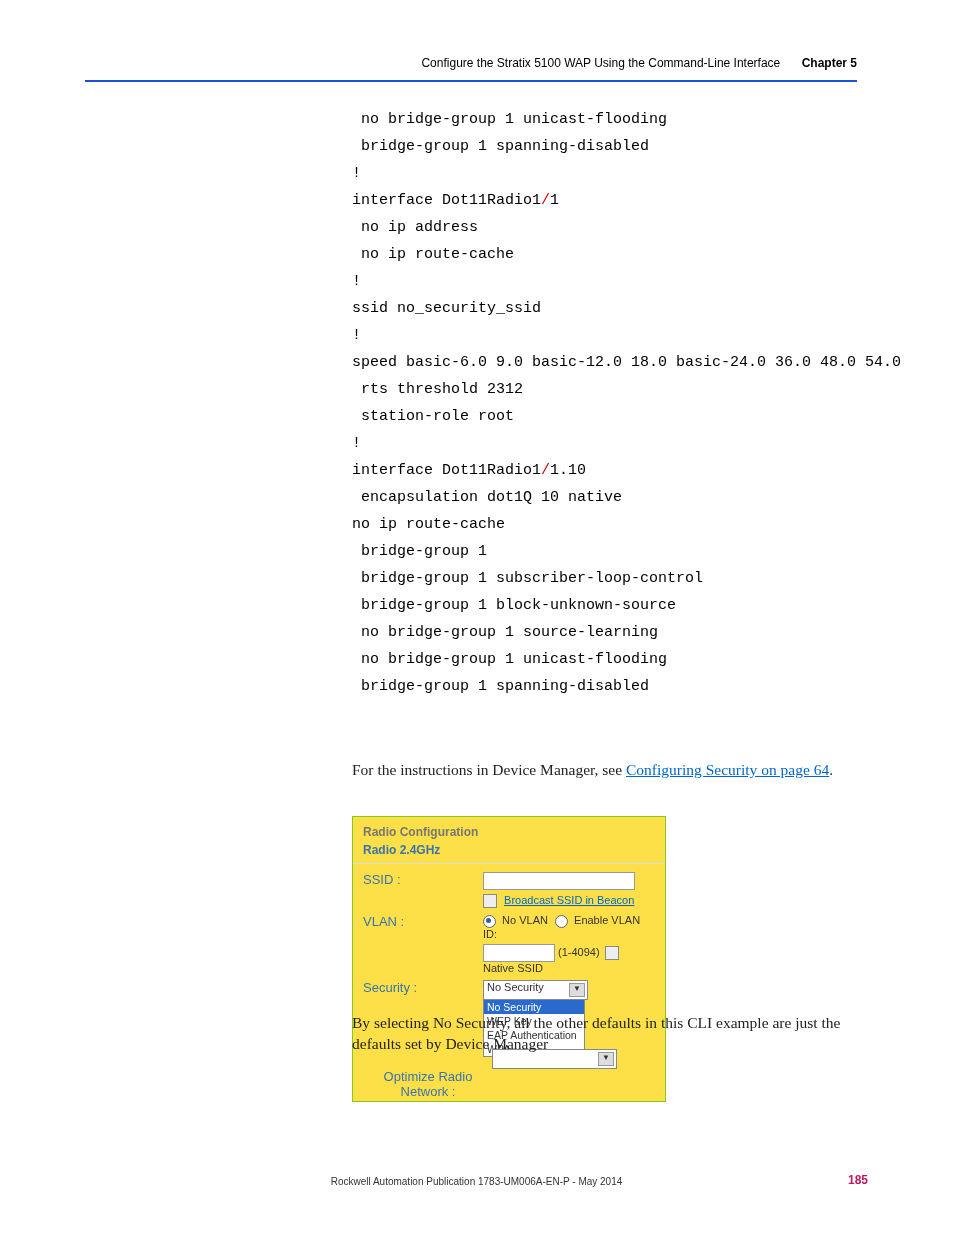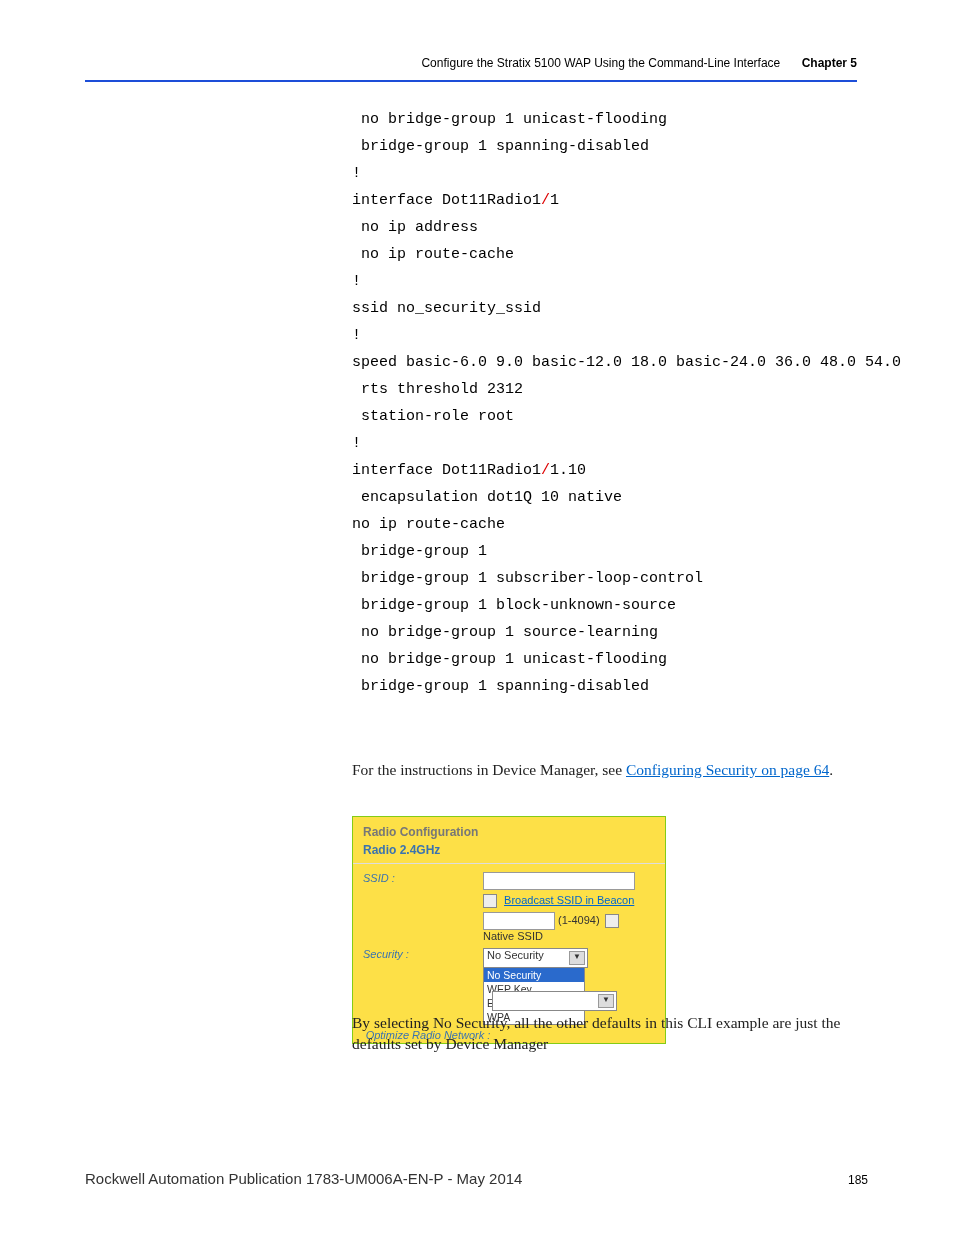--- a/index.html
+++ b/index.html
@@ -12,37 +12,37 @@
   .code-block { position: absolute; left: 352px; top: 106px; font-family: 'Courier New', monospace; font-size: 15px; line-height: 27px; white-space: pre; color: #000; }
   .slash { color: #d00; }
   .body-text { font-family: Georgia, 'Times New Roman', serif; font-size: 15.5px; line-height: 21px; color: #222; }
   .para1 { position: absolute; left: 352px; top: 759px; }
   .link { color: #0066cc; text-decoration: underline; }
   .figure { position: absolute; left: 352px; top: 785px; width: 312px; border: 1px solid #84cc16; background: #fde047; font-family: Arial, Helvetica, sans-serif; font-size: 11px; color: #555; margin-top: 31px; }
   .fig-title { padding: 8px 10px 2px 10px; font-size: 12px; color: #777; font-weight: bold; }
   .fig-subtitle { padding: 2px 10px 6px 10px; font-size: 12px; color: #3b73af; font-weight: bold; }
   .fig-body { border-top: 1px solid #ddd; padding: 8px 10px 2px 10px; }
   .fig-row { display: flex; align-items: flex-start; margin-bottom: 6px; }
-  .fig-label { width: 120px; color: #3b73af; font-size: 11px; flex-shrink: 0; font-style: italic; }
+  .fig-label { width: 120px; color: #3b73af; font-size: 13px; flex-shrink: 0; }
   .fig-field { flex: 1; }
   .fig-input { width: 150px; height: 16px; border: 1px solid #999; background: #fff; display: inline-block; vertical-align: middle; }
   .fig-input-sm { width: 70px; height: 16px; border: 1px solid #999; background: #fff; display: inline-block; vertical-align: middle; }
   .fig-checkbox { width: 12px; height: 12px; border: 1px solid #888; display: inline-block; vertical-align: middle; margin-right: 4px; background: #eee; }
   .fig-radio { width: 11px; height: 11px; border: 1px solid #666; border-radius: 50%; display: inline-block; vertical-align: middle; margin-right: 3px; position: relative; background: #fff; }
   .fig-radio.checked::after { content: ""; position: absolute; left: 2px; top: 2px; width: 5px; height: 5px; background: #2a6496; border-radius: 50%; }
   .fig-linktext { color: #0066cc; text-decoration: underline; font-size: 11px; }
   .fig-select { width: 100px; height: 18px; border: 1px solid #888; display: inline-block; font-size: 11px; padding-left: 3px; background: #fff; position: relative; color: #333; }
   .fig-select-wide { width: 150px; }
   .fig-select .arrow { position: absolute; right: 2px; top: 2px; width: 14px; height: 12px; background: #ddd; border: 1px solid #999; text-align: center; line-height: 10px; font-size: 8px; }
   .fig-dropdown { width: 100px; border: 1px solid #888; border-top: none; font-size: 10.5px; background: #fff; }
   .fig-dropdown div { padding: 1px 3px; color: #333; }
   .fig-dropdown .selected { background: #2a6acc; color: #fff; }
   .para2 { position: absolute; left: 352px; top: 1012px; width: 505px; }
-  .footer { position: absolute; left: 85px; right: 86px; bottom: 48px; font-family: Arial, Helvetica, sans-serif; font-size: 15px; color: #333; }
-  .page-num { position: absolute; right: 86px; bottom: 48px; font-family: Arial, Helvetica, sans-serif; font-size: 12px; font-weight: normal; color: #000000; }
+  .footer { position: absolute; left: 85px; right: 86px; bottom: 48px; font-family: Arial, Helvetica, sans-serif; font-size: 10px; color: #333; text-align: center; }
+  .page-num { position: absolute; right: 86px; bottom: 48px; font-family: Arial, Helvetica, sans-serif; font-size: 12px; font-weight: bold; color: #be185d; }
 </style>
 </head>
 <body>
 
 <div class="page">
 
   <div class="header">
     <div class="header-text">
       <span class="title">Configure the Stratix 5100 WAP Using the Command-Line Interface</span>
       <span class="chapter">Chapter 5</span>
@@ -87,20 +87,29 @@
       </div>
 
       <div class="fig-row" style="margin-top:-2px;">
         <div class="fig-label"></div>
         <div class="fig-field">
           <span class="fig-checkbox"></span>
           <span class="fig-linktext">Broadcast SSID in Beacon</span>
         </div>
       </div>
 
+      <div class="fig-row">
+        <div class="fig-label">VLAN :</div>
+        <div class="fig-field" style="color:#333;">
+          <span class="fig-radio checked"></span>
+          <span>No VLAN</span>
+          <span class="fig-radio" style="margin-left:4px;"></span>
+          <span>Enable VLAN ID:</span>
+        </div>
+      </div>
 
       <div class="fig-row" style="margin-top:-2px;">
         <div class="fig-label"></div>
         <div class="fig-field" style="color:#333;">
           <span class="fig-input-sm"></span>
           <span>(1-4094)</span>
           <span class="fig-checkbox" style="margin-left:2px;"></span>
           <span>Native SSID</span>
         </div>
       </div>

